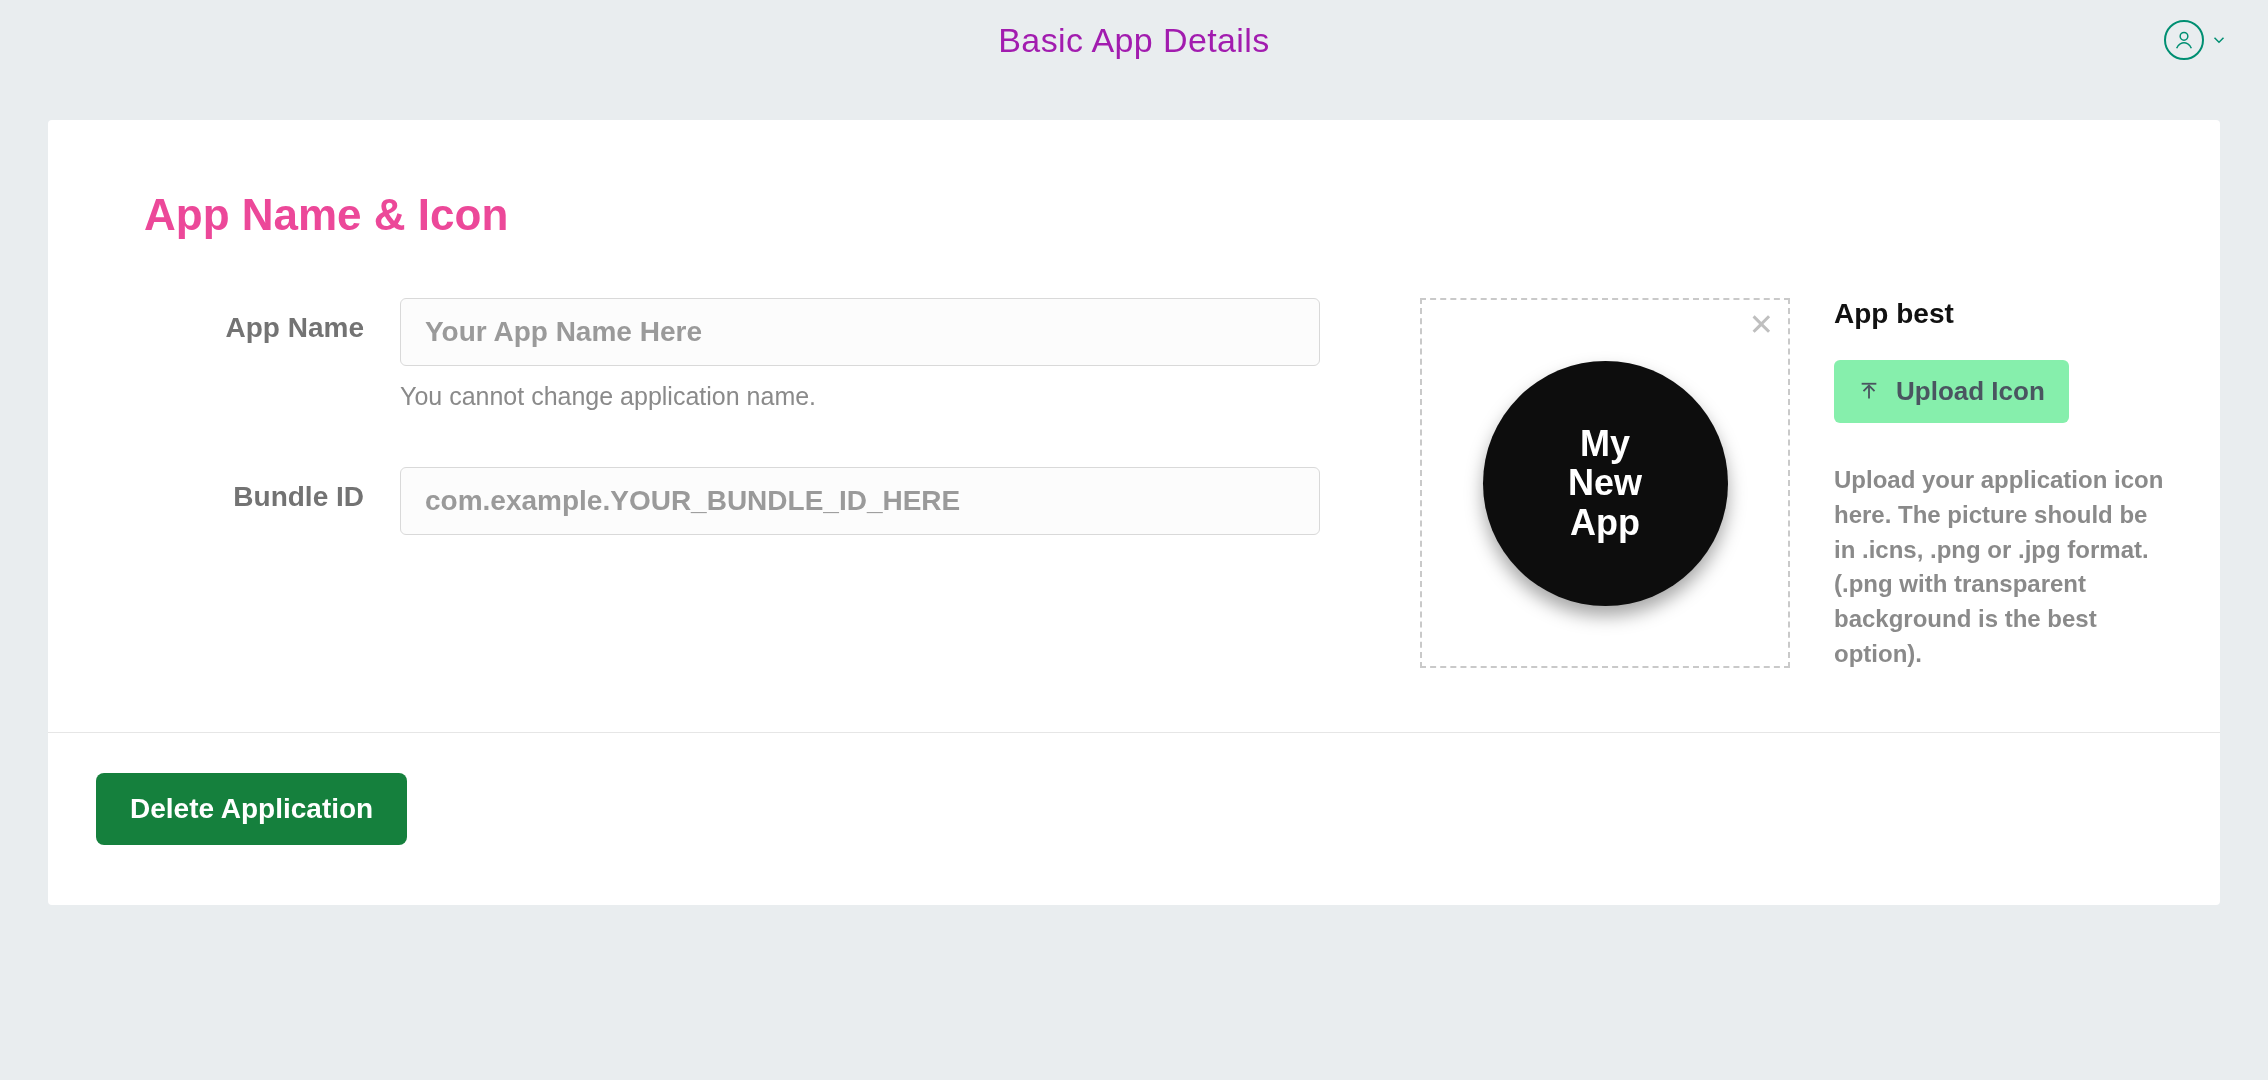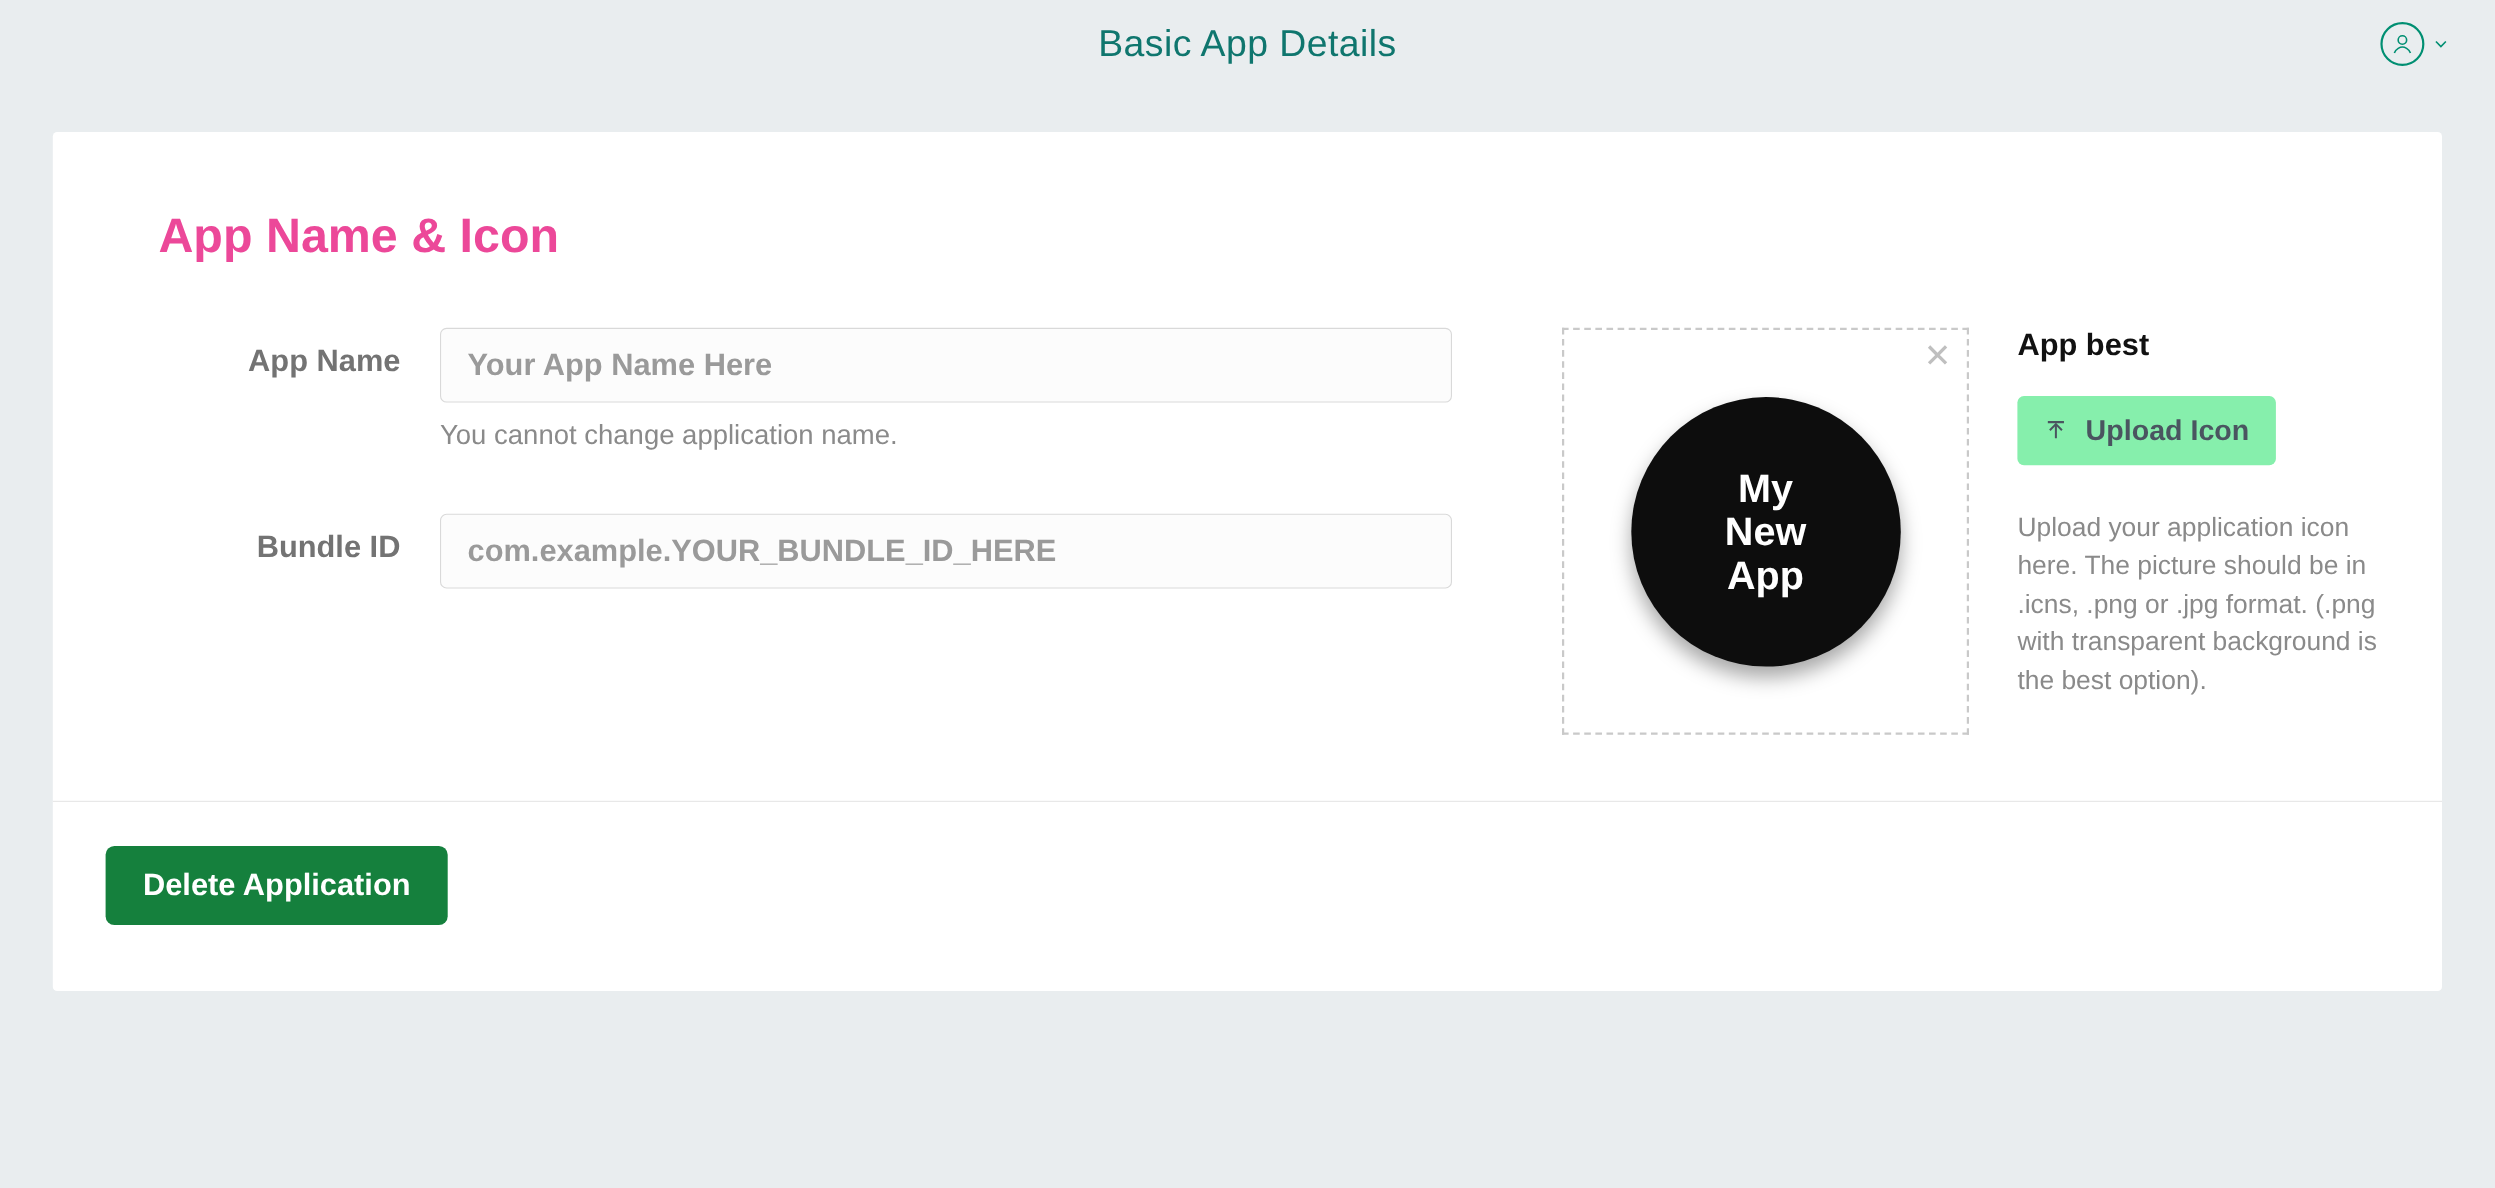--- a/index.html
+++ b/index.html
@@ -15,21 +15,21 @@
     height: 80px;
     background: #e9edef;
     display: flex;
     align-items: center;
     justify-content: center;
     position: relative;
   }
   .header-title {
     font-size: 34px;
     font-weight: 400;
-    color: #0f766e;
+    color: #a21caf;
     letter-spacing: 0.4px;
   }
   .header-user {
     position: absolute;
     right: 40px;
     top: 50%;
     transform: translateY(-50%);
     display: flex;
     align-items: center;
     gap: 6px;
@@ -169,20 +169,21 @@
     font-weight: 600;
     color: #4a5560;
     cursor: pointer;
   }
   .upload-btn svg { width: 22px; height: 22px; stroke: #4a5560; fill: none; stroke-width: 2; }
   .icon-help {
     font-size: 24px;
     color: #8a8a8a;
     line-height: 1.45;
     margin-top: 40px;
+    font-weight: bold;
   }
 
   .panel-footer {
     padding: 40px 48px 60px 48px;
   }
   .delete-btn {
     background: #15803d;
     color: #fff;
     border: none;
     border-radius: 8px;

